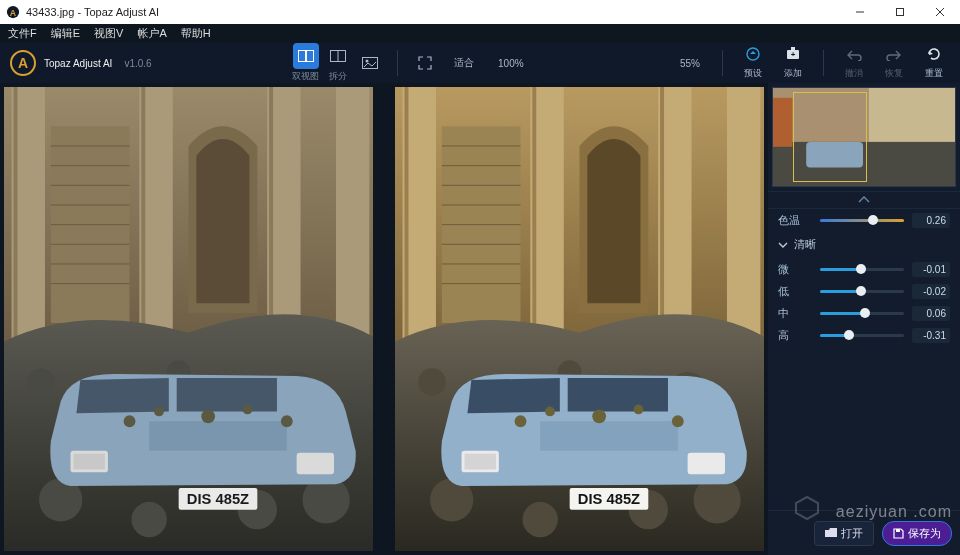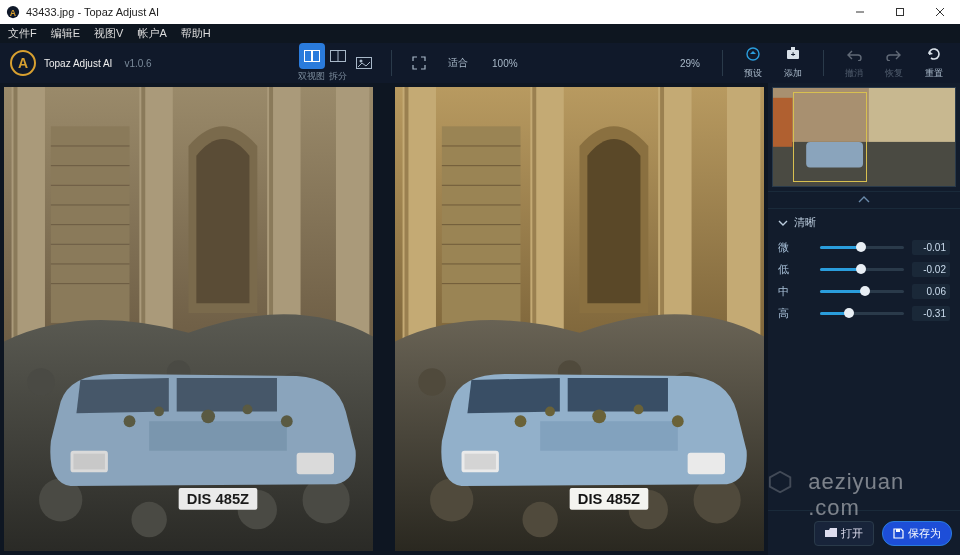--- a/index.html
+++ b/index.html
@@ -7,21 +7,21 @@
 .titlebar { height: 24px; background: #fff; display: flex; align-items: center; padding: 0 0 0 6px; font-size: 11px; color: #222; }
 .titlebar .icon { width: 14px; height: 14px; margin-right: 6px; }
 .titlebar .spacer { flex: 1; }
 .titlebar .winbtn { width: 40px; height: 24px; display: flex; align-items: center; justify-content: center; color: #333; }
 .menubar { height: 19px; background: #0e1620; display: flex; align-items: center; padding: 0 8px; gap: 14px; font-size: 11px; color: #ddd; }
 .brandbar { height: 40px; background: #10192a; display: flex; align-items: center; padding: 0 10px; gap: 8px; color: #eee; }
 .logo { width: 26px; height: 26px; border-radius: 50%; border: 2px solid #d8a030; display: flex; align-items: center; justify-content: center; font-weight: bold; color: #d8a030; font-size: 14px; }
 .brand { font-size: 10px; font-weight: 500; }
 .ver { font-size: 10px; color: #7a8a9a; margin-left: 4px; }
 .brandbar .spacer { flex: 1; }
-.tbgroup { display: flex; align-items: center; }
+.tbgroup { display: flex; align-items: center; gap: 6px; }
 .tbtn { width: 26px; height: 26px; border-radius: 4px; display: flex; align-items: center; justify-content: center; color: #a8b8c8; }
 .tbtn.active { background: #2a7bdc; color: #fff; }
 .tctl { font-size: 10px; color: #a8b8c8; margin: 0 8px; }
 .tbtn2 { display: flex; flex-direction: column; align-items: center; gap: 2px; width: 32px; }
 .tbtn2 .lbl { font-size: 9px; color: #a8b8c8; }
 .tbtn2.active .ico { color: #2a9ddc; }
 .tbtn2 .ico { color: #d8e0e8; }
 .sep { width: 1px; height: 26px; background: #2a3a4a; margin: 0 6px; }
 .main { display: flex; height: calc(555px - 24px - 19px - 40px); }
 .preview { flex: 1; display: flex; gap: 22px; padding: 4px; background: #0e1622; }
@@ -34,22 +34,22 @@
 .collapse { height: 18px; display: flex; align-items: center; justify-content: center; color: #6a8aaa; border-top: 1px solid #1a2a3a; border-bottom: 1px solid #1a2a3a; }
 .shead { display: flex; align-items: center; gap: 6px; padding: 6px 10px; color: #bcd; font-size: 11px; }
 .row { display: flex; align-items: center; gap: 8px; padding: 3px 10px; height: 22px; }
 .row .lab { width: 34px; color: #a8c0d8; font-size: 11px; text-align: left; }
 .row .track { flex: 1; height: 3px; background: #2a3a4a; position: relative; border-radius: 2px; }
 .row .fill { position: absolute; height: 3px; border-radius: 2px; top: 0; }
 .row .knob { position: absolute; width: 10px; height: 10px; border-radius: 50%; background: #e8eef4; top: -4px; margin-left: -5px; }
 .row .val { width: 38px; text-align: right; color: #cde; font-size: 10px; background: #1a2838; padding: 2px 4px; border-radius: 2px; }
 .bottom { height: 45px; border-top: 1px solid #1a2a3a; display: flex; align-items: center; justify-content: flex-end; gap: 8px; padding: 0 8px; }
 .btn { padding: 4px 10px; border-radius: 4px; font-size: 11px; display: flex; align-items: center; gap: 4px; color: #dde; border: 1px solid #2a3a4a; background: #18243a; }
-.btn.primary { background: #1d4ed8; border-color: #2a7bdc; color: #fff; border-radius: 12px; }
-.wm { position: absolute; right: 8px; bottom: 34px; color: rgba(255,255,255,0.45); font-size: 22px; letter-spacing: 1px; pointer-events: none; display: flex; align-items: flex-start; gap: 16px; font-weight: 300; }
+.btn.primary { background: #4c1d95; border-color: #2a7bdc; color: #fff; border-radius: 12px; }
+.wm { position: absolute; right: 8px; bottom: 34px; color: rgba(255,255,255,0.45); font-size: 16px; letter-spacing: 1px; pointer-events: none; display: flex; align-items: flex-end; gap: 16px; font-weight: 300; }
 .wm svg { opacity: 0.45; }
 .lblsm { font-size: 9px; color: #7a8a9a; text-align: center; }
 </style>
 </head>
 <body>
 
 <div class="titlebar">
   <svg class="icon" viewBox="0 0 16 16">
       <circle cx="8" cy="8" r="7" fill="#10192a"></circle>
       <text x="8" y="12" text-anchor="middle" fill="#d8a030" font-size="10" font-weight="bold">A</text>
@@ -116,21 +116,21 @@
   </div>
   <div class="sep"></div>
   <div class="tbtn">
       <svg width="14" height="14" viewBox="0 0 14 14">
         <path d="M1 5 V1 H5 M9 1 H13 V5 M13 9 V13 H9 M5 13 H1 V9" fill="none" stroke="currentColor" stroke-width="1.2"></path>
       </svg>
     </div>
   <span class="tctl">适合</span>
   <span class="tctl">100%</span>
   <div class="spacer"></div>
-  <span class="tctl">29%</span>
+  <span class="tctl">55%</span>
   <div class="sep"></div>
   <div class="tbtn2 active">
     <span class="ico"><svg width="18" height="14" viewBox="0 0 18 14">
           <circle cx="9" cy="7" r="6" fill="none" stroke="currentColor" stroke-width="1.4"></circle>
           <path d="M6 7 L9 4 L12 7" fill="currentColor"></path>
         </svg></span>
     <span class="lbl">预设</span>
   </div>
   <div class="tbtn2">
     <span class="ico"><svg width="18" height="14" viewBox="0 0 18 14">
@@ -313,20 +313,28 @@
       </svg>
       <div class="sel"></div>
     </div>
 
     <div class="collapse">
       <svg width="12" height="8" viewBox="0 0 12 8">
           <path d="M1 6 L6 1 L11 6" fill="none" stroke="currentColor" stroke-width="1.4"></path>
         </svg>
     </div>
 
+    <div class="row">
+      <span class="lab">色温</span>
+      <div class="track">
+          <div class="fill" id="f-temp" style="background: linear-gradient(90deg, rgb(58, 122, 220), rgb(216, 160, 48)); left: 0px; width: 100%;"></div>
+          <div class="knob" id="k-temp" style="left: 63%;"></div>
+        </div>
+      <span class="val">0.26</span>
+    </div>
 
     <div class="shead">
       <svg width="10" height="10" viewBox="0 0 10 10">
           <path d="M1 3 L5 7 L9 3" fill="none" stroke="currentColor" stroke-width="1.4"></path>
         </svg>
       <span>清晰</span>
     </div>
 
     <div class="row">
       <span class="lab">微</span>

